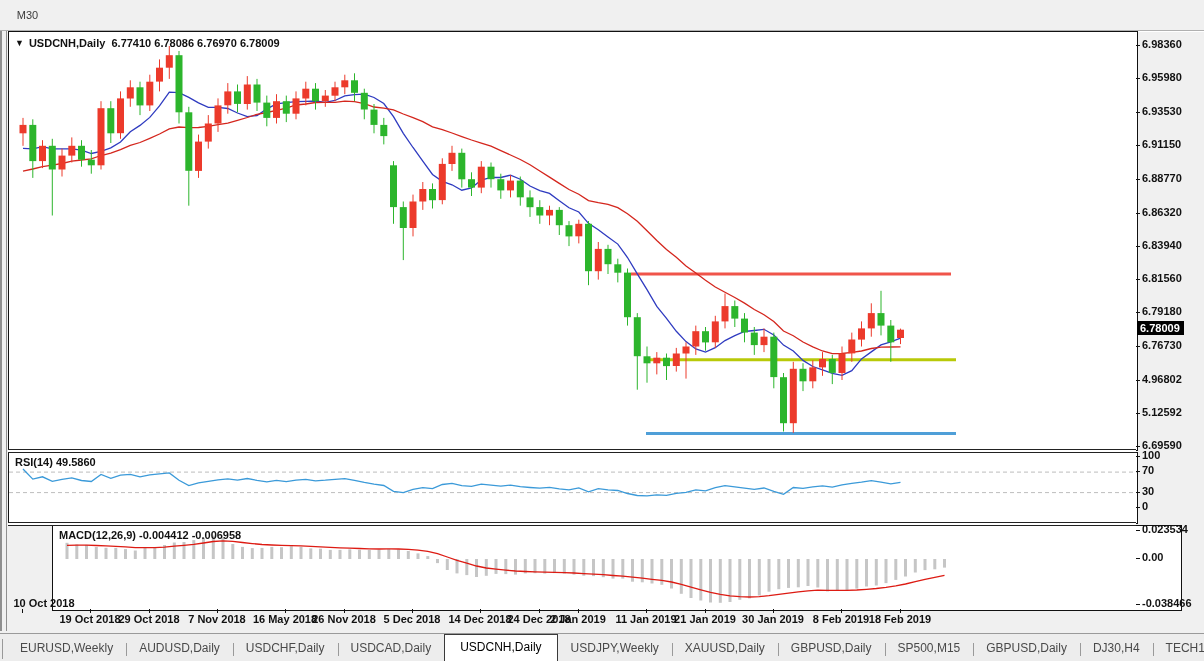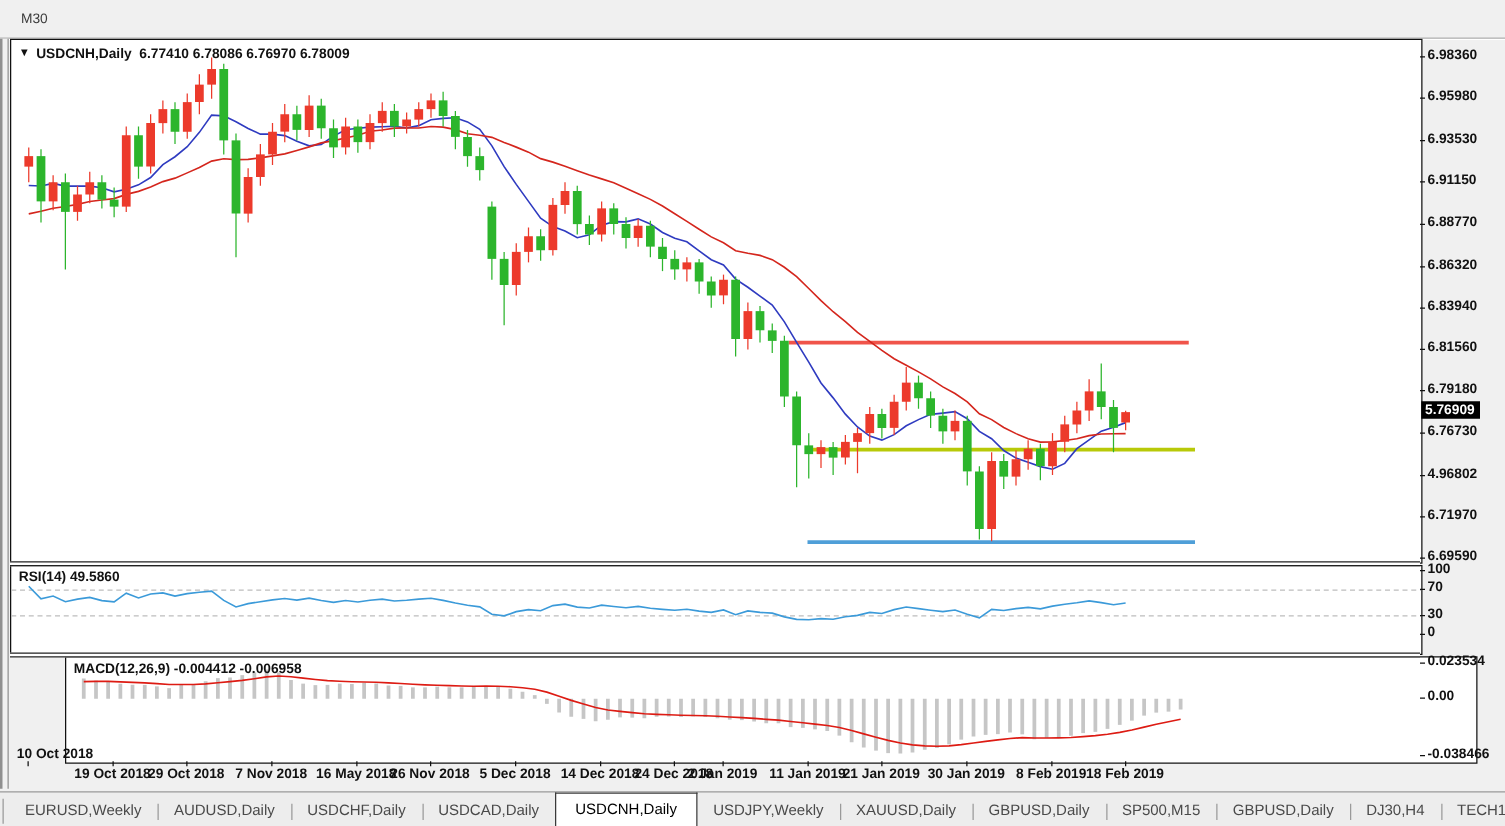--- a/index.html
+++ b/index.html
@@ -383,21 +383,21 @@
       <div class="axis-label" style="left: 1142px; top: 239px;">6.83940</div>
       <div class="price-tick" style="left: 1136px; top: 246px;"></div>
       <div class="axis-label" style="left: 1142px; top: 272px;">6.81560</div>
       <div class="price-tick" style="left: 1136px; top: 279px;"></div>
       <div class="axis-label" style="left: 1142px; top: 305px;">6.79180</div>
       <div class="price-tick" style="left: 1136px; top: 312px;"></div>
       <div class="axis-label" style="left: 1142px; top: 339px;">6.76730</div>
       <div class="price-tick" style="left: 1136px; top: 346px;"></div>
       <div class="axis-label" style="left: 1142px; top: 373px;">4.96802</div>
       <div class="price-tick" style="left: 1136px; top: 380px;"></div>
-      <div class="axis-label" style="left: 1142px; top: 406px;">6.71970</div>
+      <div class="axis-label" style="left: 1142px; top: 406px;">5.12592</div>
       <div class="price-tick" style="left: 1136px; top: 413px;"></div>
       <div class="axis-label" style="left: 1142px; top: 439px;">6.69590</div>
       <div class="price-tick" style="left: 1136px; top: 446px;"></div>
       <div class="axis-label" style="left: 1142px; top: 449px;">100</div>
       <div class="price-tick" style="left: 1136px; top: 456px;"></div>
       <div class="axis-label" style="left: 1142px; top: 464px;">70</div>
       <div class="price-tick" style="left: 1136px; top: 471px;"></div>
       <div class="axis-label" style="left: 1142px; top: 485px;">30</div>
       <div class="price-tick" style="left: 1136px; top: 492px;"></div>
       <div class="axis-label" style="left: 1142px; top: 500px;">0</div>
@@ -433,21 +433,21 @@
       <div class="date-label" style="left: 663px; top: 613px;">21 Jan 2019</div>
       <div class="date-tick" style="left: 705px; top: 609px;"></div>
       <div class="date-label" style="left: 731px; top: 613px;">30 Jan 2019</div>
       <div class="date-tick" style="left: 773px; top: 609px;"></div>
       <div class="date-label" style="left: 799px; top: 613px;">8 Feb 2019</div>
       <div class="date-tick" style="left: 841px; top: 609px;"></div>
       <div class="date-label" style="left: 858px; top: 613px;">18 Feb 2019</div>
       <div class="date-tick" style="left: 900px; top: 609px;"></div>
     </div>
 
-  <div class="price-box" id="price-box" style="left: 1137px; top: 321px;">5.76909</div>
+  <div class="price-box" id="price-box" style="left: 1137px; top: 321px;">6.78009</div>
 
   <div class="tabbar" id="tabbar">
       <div class="tab-grip"></div>
       <div class="tab">EURUSD,Weekly</div>
       <div class="tab">AUDUSD,Daily</div>
       <div class="tab">USDCHF,Daily</div>
       <div class="tab">USDCAD,Daily</div>
       <div class="tab active">USDCNH,Daily</div>
       <div class="tab">USDJPY,Weekly</div>
       <div class="tab">XAUUSD,Daily</div>

